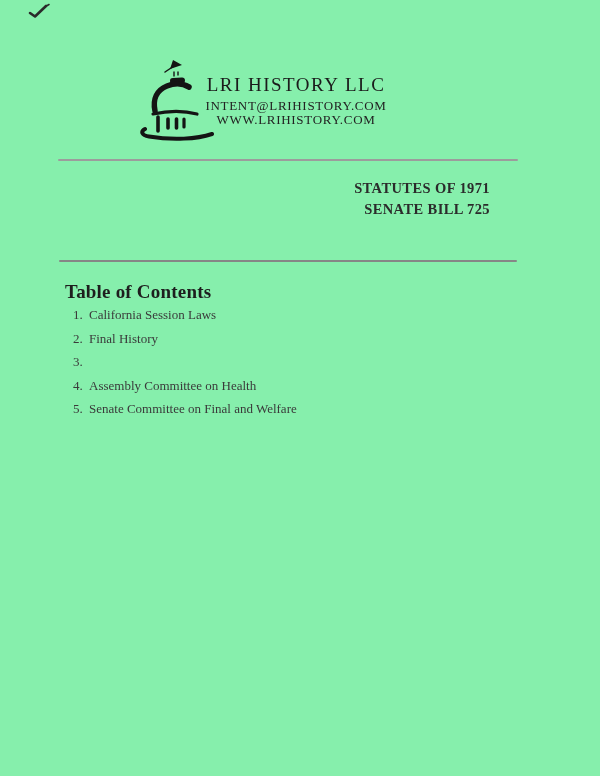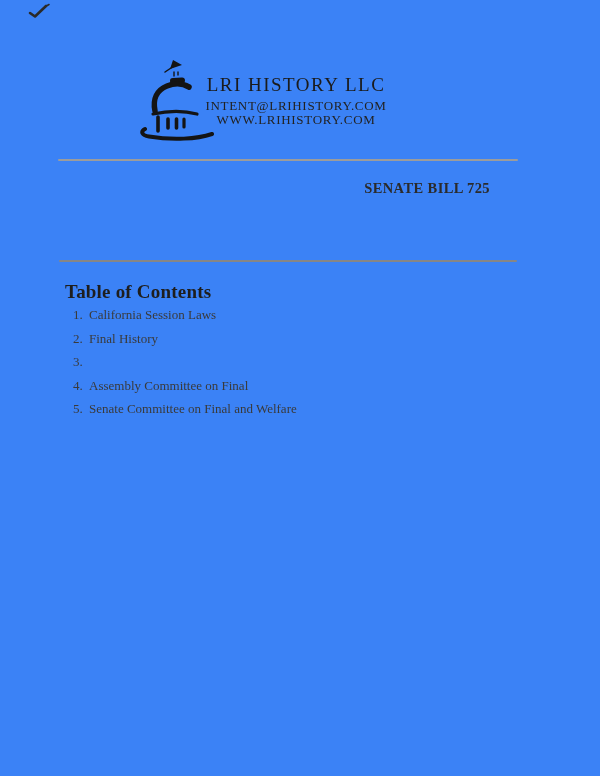--- a/index.html
+++ b/index.html
@@ -1,19 +1,19 @@
 <!DOCTYPE html>
 <html><head>
 <meta charset="utf-8">
 <style>
   html, body { margin: 0; padding: 0; background: #ffffff; }
   .page {
     position: relative;
     width: 600px; height: 776px;
-    background: #3b82f6;
+    background: #86efac;
     font-family: "Liberation Serif", "DejaVu Serif", serif;
     overflow: hidden;
   }
   
   .pen-mark { position: absolute; left: 27px; top: 2px; }
 
   
   .logo { position: absolute; left: 139px; top: 57px; }
   .lh-text {
     position: absolute; left: 96px; top: 74px; width: 400px;
@@ -96,20 +96,21 @@
       <div class="contact">
         <div>INTENT@LRIHISTORY.COM</div>
         <div>WWW.LRIHISTORY.COM</div>
       </div>
     </div>
   </header>
 
   <div class="rule rule-top"></div>
 
   <section class="reference">
+    <div class="ref-line">STATUTES OF 1971</div>
     <div class="ref-line">SENATE BILL 725</div>
   </section>
 
   <div class="rule rule-bottom"></div>
 
   <section>
     <h2 class="toc-title">Table of Contents</h2>
     <ol class="toc-list">
       <li class="toc-item">
         <span class="toc-num">1.</span>
@@ -117,21 +118,21 @@
       </li>
       <li class="toc-item">
         <span class="toc-num">2.</span>
         <span class="toc-label">Final History</span>
       </li>
       <li class="toc-item">
         <span class="toc-num">3.</span>
       </li>
       <li class="toc-item">
         <span class="toc-num">4.</span>
-        <span class="toc-label">Assembly Committee on Final</span>
+        <span class="toc-label">Assembly Committee on Health</span>
       </li>
       <li class="toc-item">
         <span class="toc-num">5.</span>
         <span class="toc-label">Senate Committee on Final and Welfare</span>
       </li>
     </ol>
   </section>
 
 </div>
 

